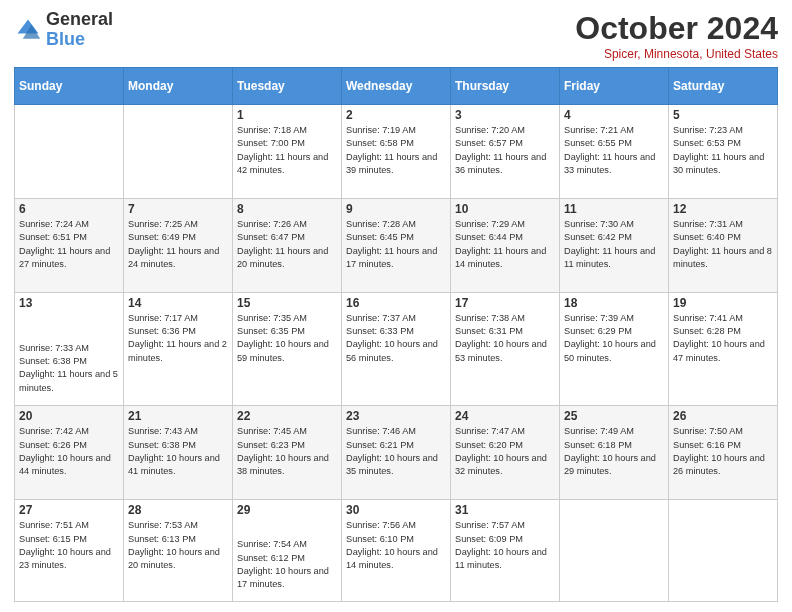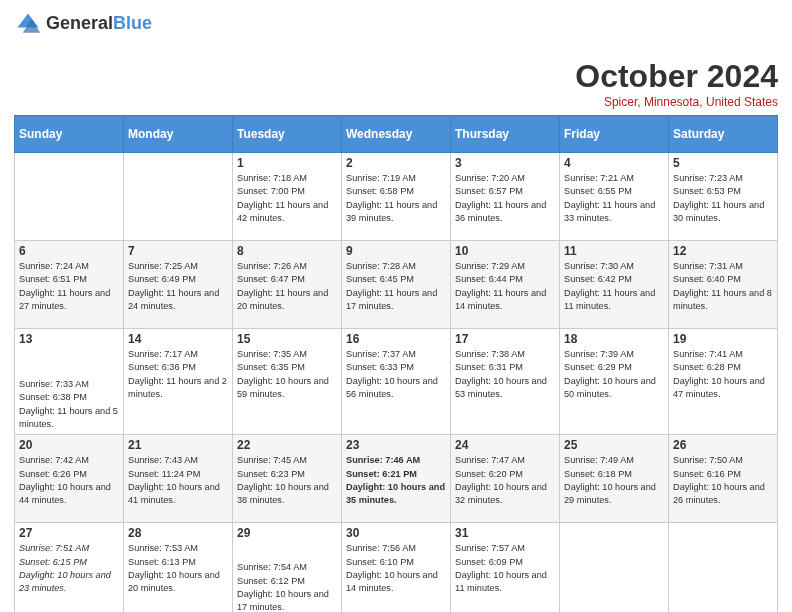--- a/index.html
+++ b/index.html
@@ -23,20 +23,21 @@
       align-items: flex-start;
       margin-bottom: 6px;
     }
     .logo {
       display: flex;
       align-items: center;
       gap: 4px;
     }
     .logo-text {
       display: flex;
+      flex-direction: column;
       line-height: 1.1;
     }
     .logo-general {
       font-size: 18px;
       font-weight: bold;
       color: #333;
     }
     .logo-blue {
       font-size: 18px;
       font-weight: bold;
@@ -46,21 +47,20 @@
       width: 28px;
       height: 28px;
     }
     .title-block {
       text-align: right;
     }
     .title-month {
       font-size: 32px;
       font-weight: bold;
       color: #333;
-      margin-top: 48px;
     }
     .title-location {
       font-size: 12px;
       color: #b91c1c;
     }
     .calendar {
       flex: 1;
       border: 1px solid #ccc;
       border-collapse: collapse;
       width: 100%;
@@ -266,32 +266,32 @@
         <tr>
           <td>
             <span class="day-number">20</span>
             <div class="day-info" style="white-space: pre-line;">Sunrise: 7:42 AM
 Sunset: 6:26 PM
 Daylight: 10 hours and 44 minutes.</div>
           </td>
           <td>
             <span class="day-number">21</span>
             <div class="day-info" style="white-space: pre-line;">Sunrise: 7:43 AM
-Sunset: 11:24 PM
+Sunset: 6:38 PM
 Daylight: 10 hours and 41 minutes.</div>
           </td>
           <td>
             <span class="day-number">22</span>
             <div class="day-info" style="white-space: pre-line;">Sunrise: 7:45 AM
 Sunset: 6:23 PM
 Daylight: 10 hours and 38 minutes.</div>
           </td>
           <td>
             <span class="day-number">23</span>
-            <div class="day-info" style="white-space: pre-line; font-weight: bold;">Sunrise: 7:46 AM
+            <div class="day-info" style="white-space: pre-line;">Sunrise: 7:46 AM
 Sunset: 6:21 PM
 Daylight: 10 hours and 35 minutes.</div>
           </td>
           <td>
             <span class="day-number">24</span>
             <div class="day-info" style="white-space: pre-line;">Sunrise: 7:47 AM
 Sunset: 6:20 PM
 Daylight: 10 hours and 32 minutes.</div>
           </td>
           <td>
@@ -303,21 +303,21 @@
           <td>
             <span class="day-number">26</span>
             <div class="day-info" style="white-space: pre-line;">Sunrise: 7:50 AM
 Sunset: 6:16 PM
 Daylight: 10 hours and 26 minutes.</div>
           </td>
         </tr>
         <tr>
           <td>
             <span class="day-number">27</span>
-            <div class="day-info" style="white-space: pre-line; font-style: italic;">Sunrise: 7:51 AM
+            <div class="day-info" style="white-space: pre-line;">Sunrise: 7:51 AM
 Sunset: 6:15 PM
 Daylight: 10 hours and 23 minutes.</div>
           </td>
           <td>
             <span class="day-number">28</span>
             <div class="day-info" style="white-space: pre-line;">Sunrise: 7:53 AM
 Sunset: 6:13 PM
 Daylight: 10 hours and 20 minutes.</div>
           </td>
           <td>

